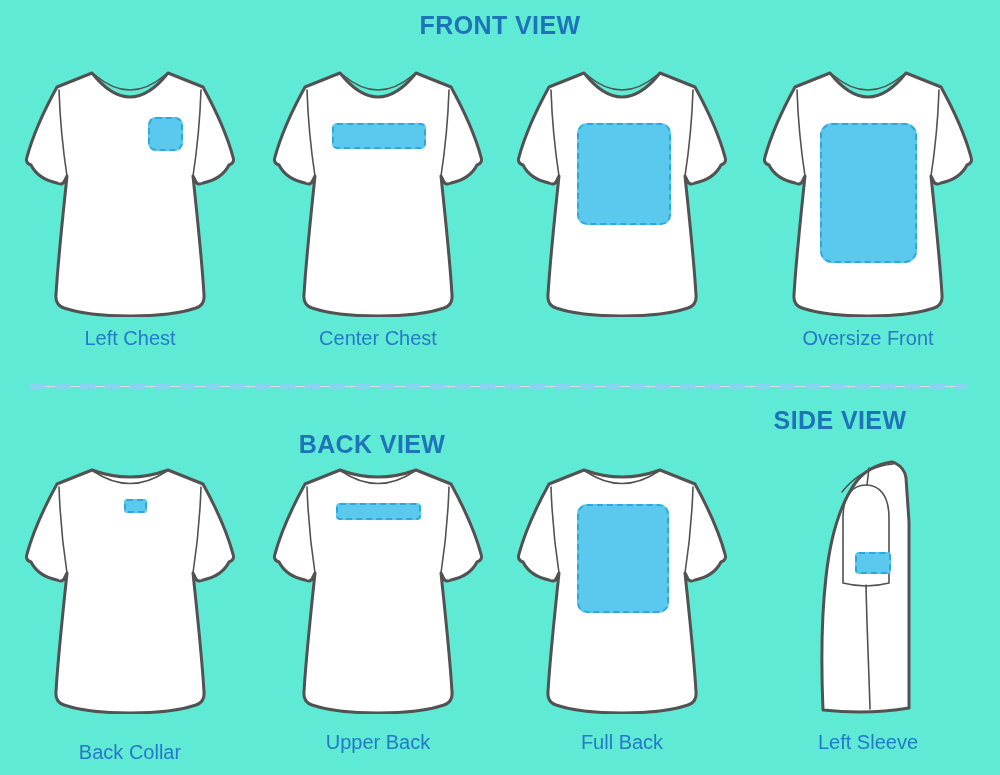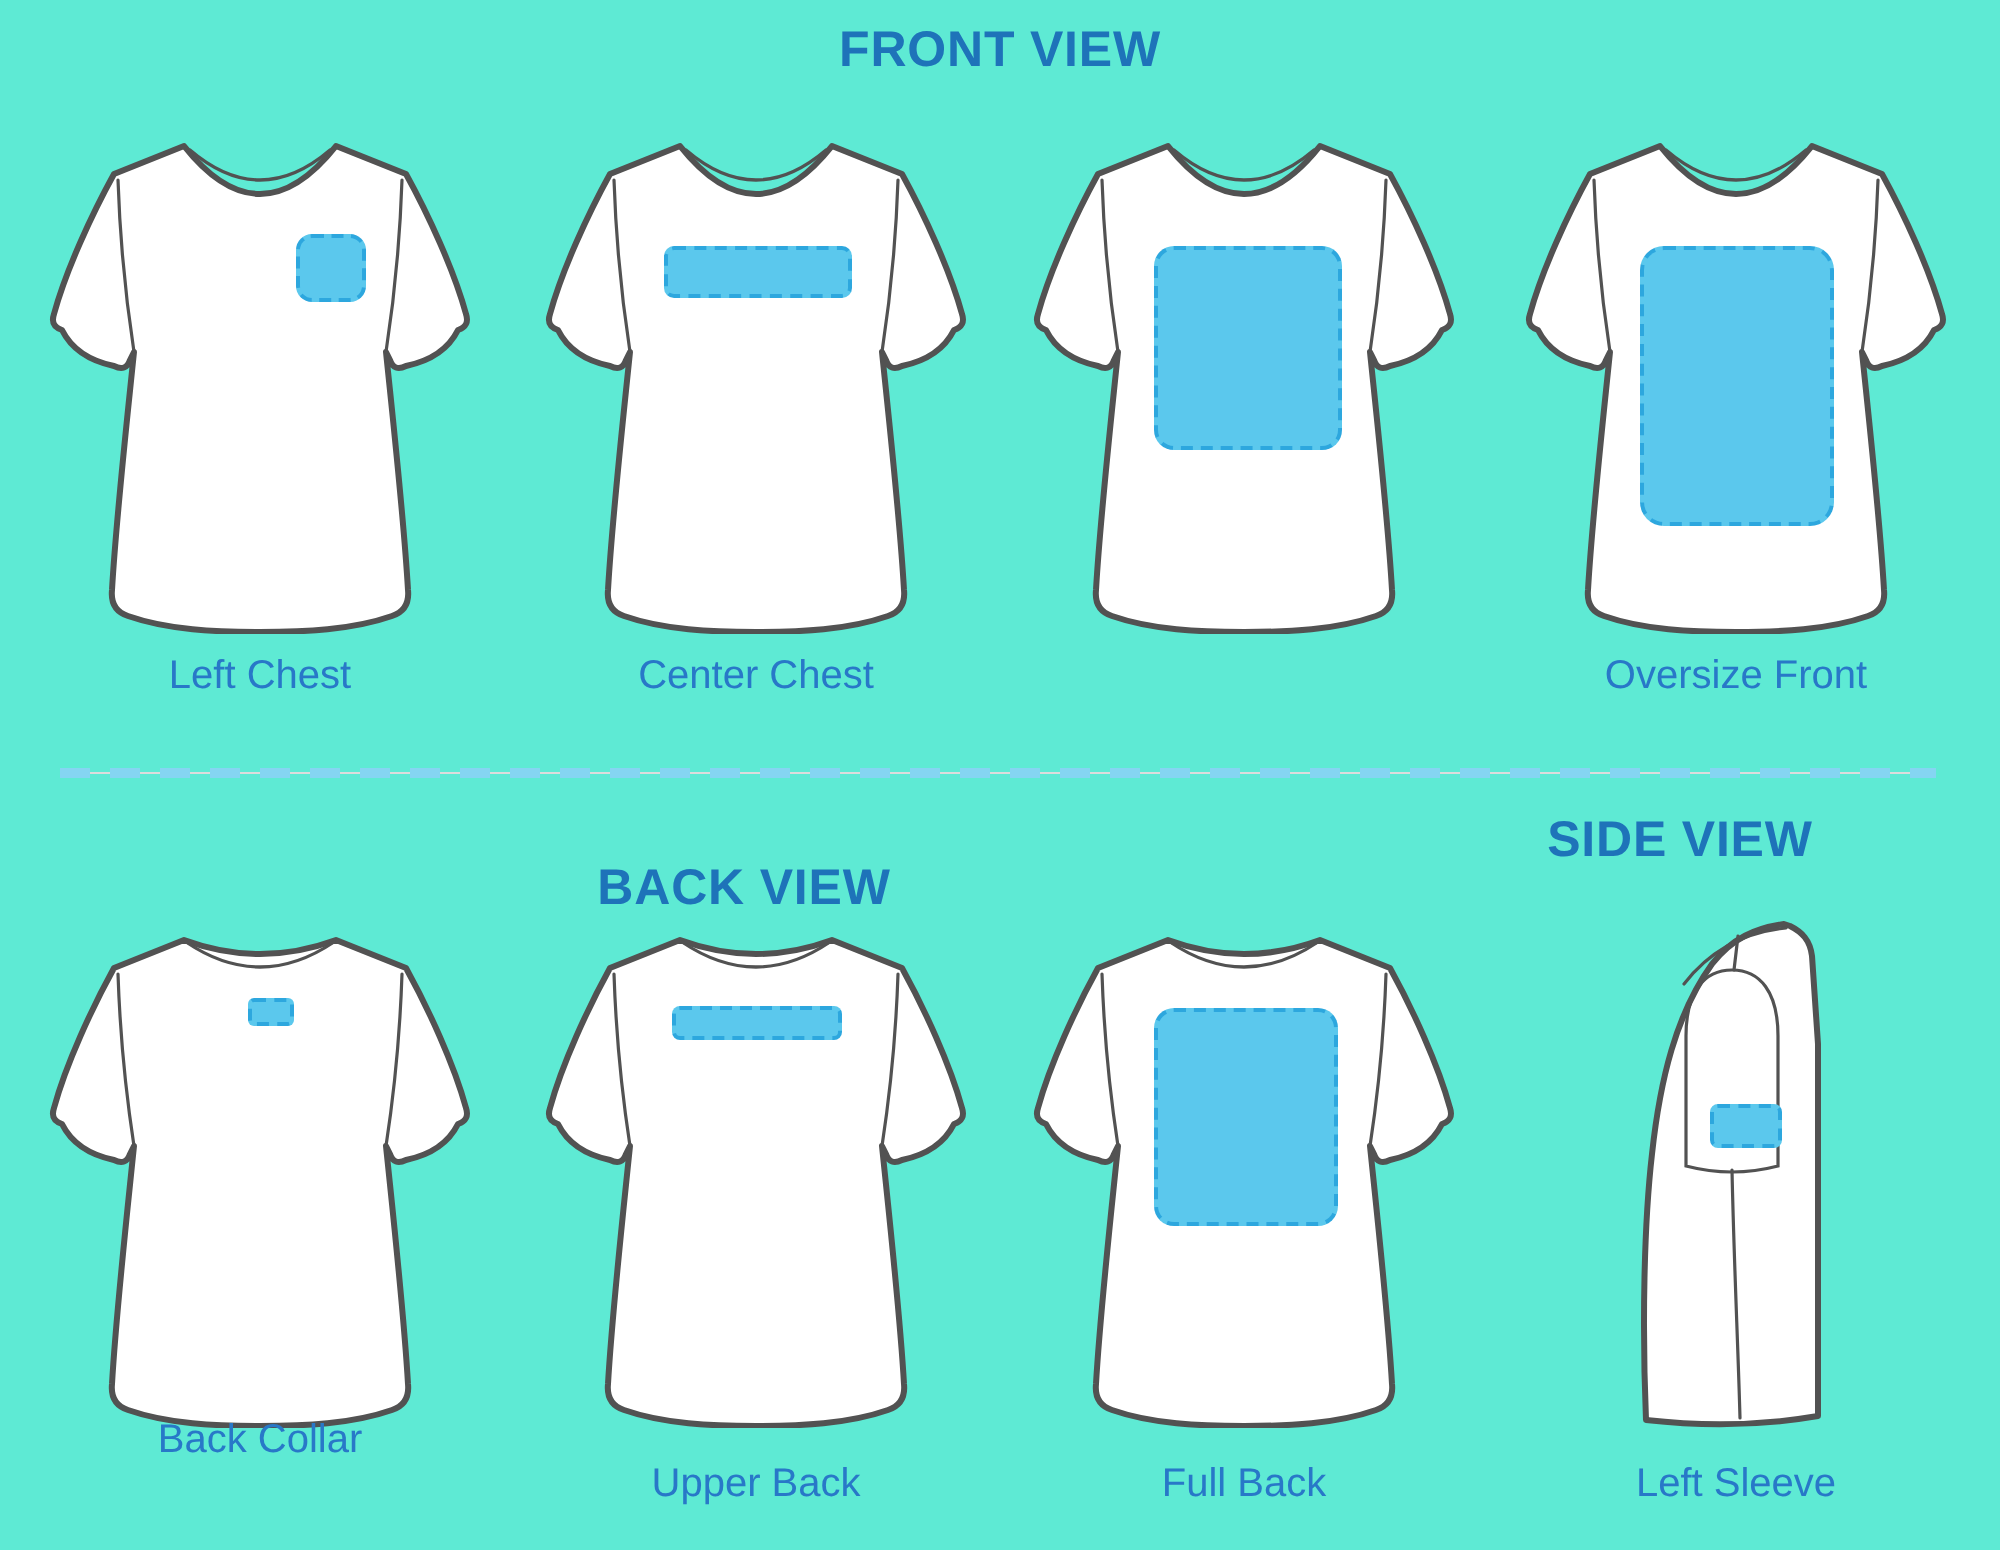--- a/index.html
+++ b/index.html
@@ -119,18 +119,18 @@
 
   <svg class="shirt" style="left:818px;top:452px;" width="100" height="262" viewBox="0 0 100 262">
       <use href="#tshirt-side"></use>
     </svg>
 
   <div class="print-area" style="left:124px;top:499px;width:23px;height:14px;border-radius:3px;"></div>
   <div class="print-area" style="left:336px;top:503px;width:85px;height:17px;border-radius:4px;"></div>
   <div class="print-area" style="left:577px;top:504px;width:92px;height:109px;border-radius:10px;"></div>
   <div class="print-area" style="left:855px;top:552px;width:36px;height:22px;border-radius:4px;"></div>
 
-  <div class="fig-label" style="left:20px;top:708px;width:220px;">Back Collar</div>
+  <div class="fig-label" style="left:20px;top:740px;width:220px;">Back Collar</div>
   <div class="fig-label" style="left:268px;top:730px;width:220px;">Upper Back</div>
   <div class="fig-label" style="left:512px;top:730px;width:220px;">Full Back</div>
   <div class="fig-label" style="left:758px;top:730px;width:220px;text-align:center;">Left Sleeve</div>
 
 </div>
 
 </body></html>

